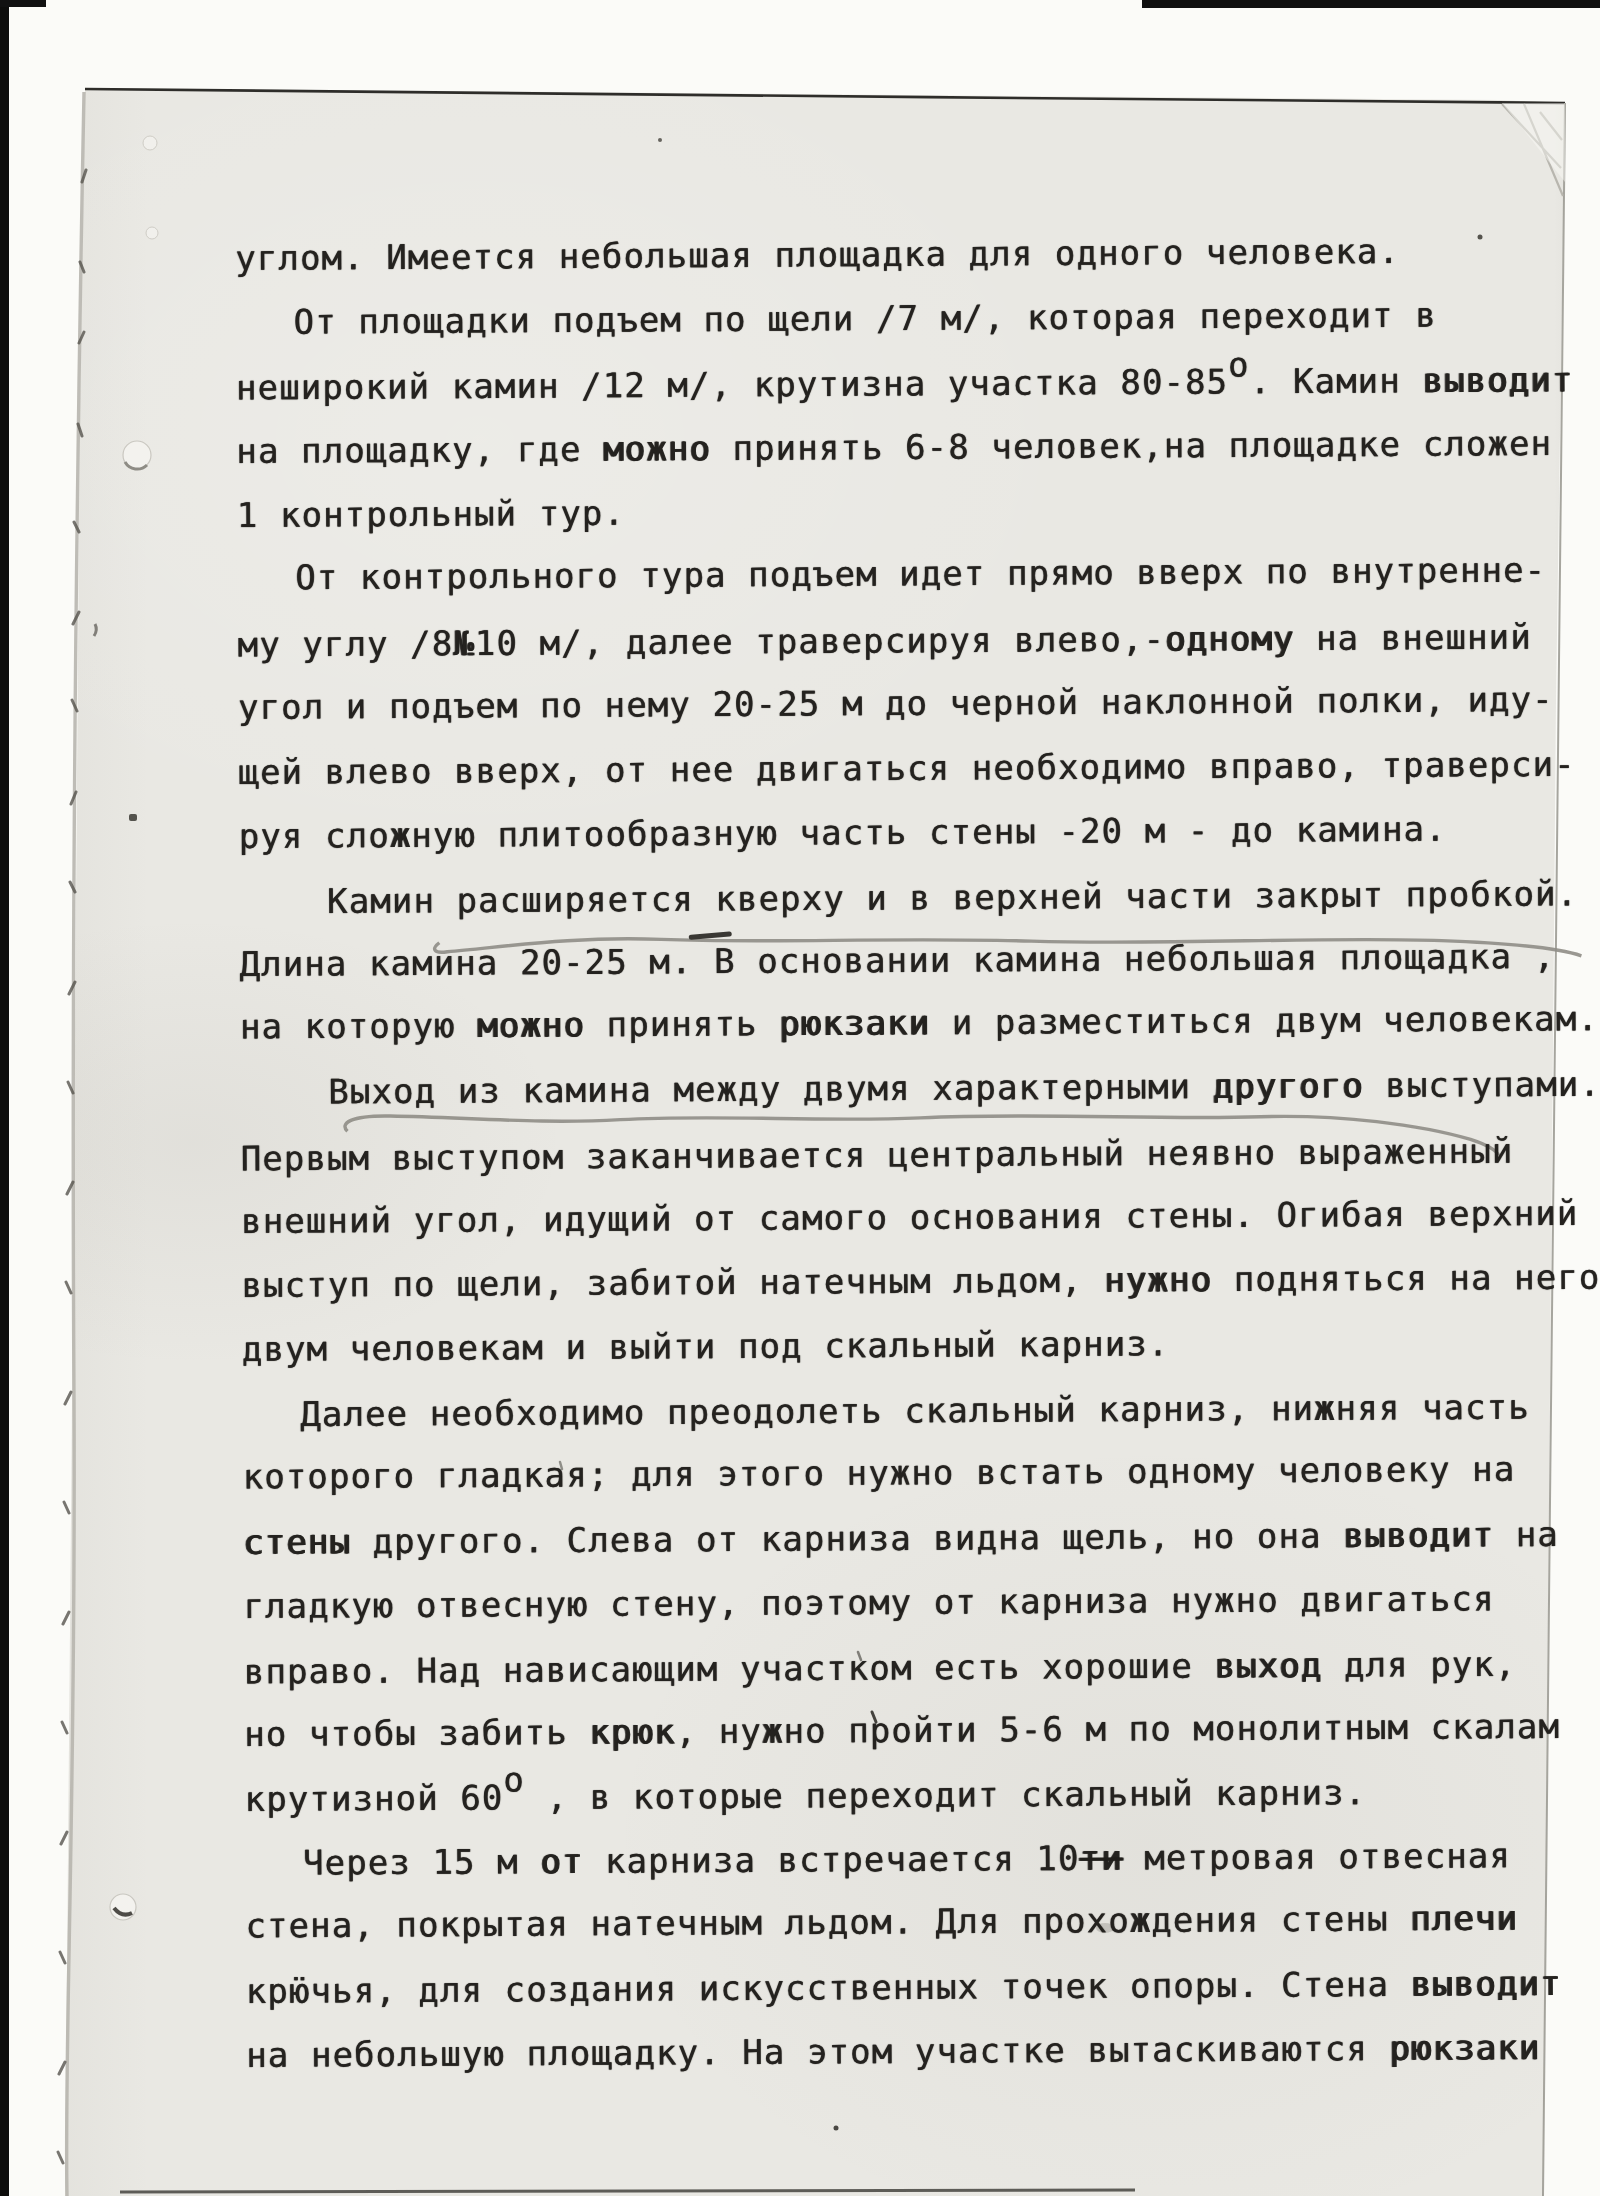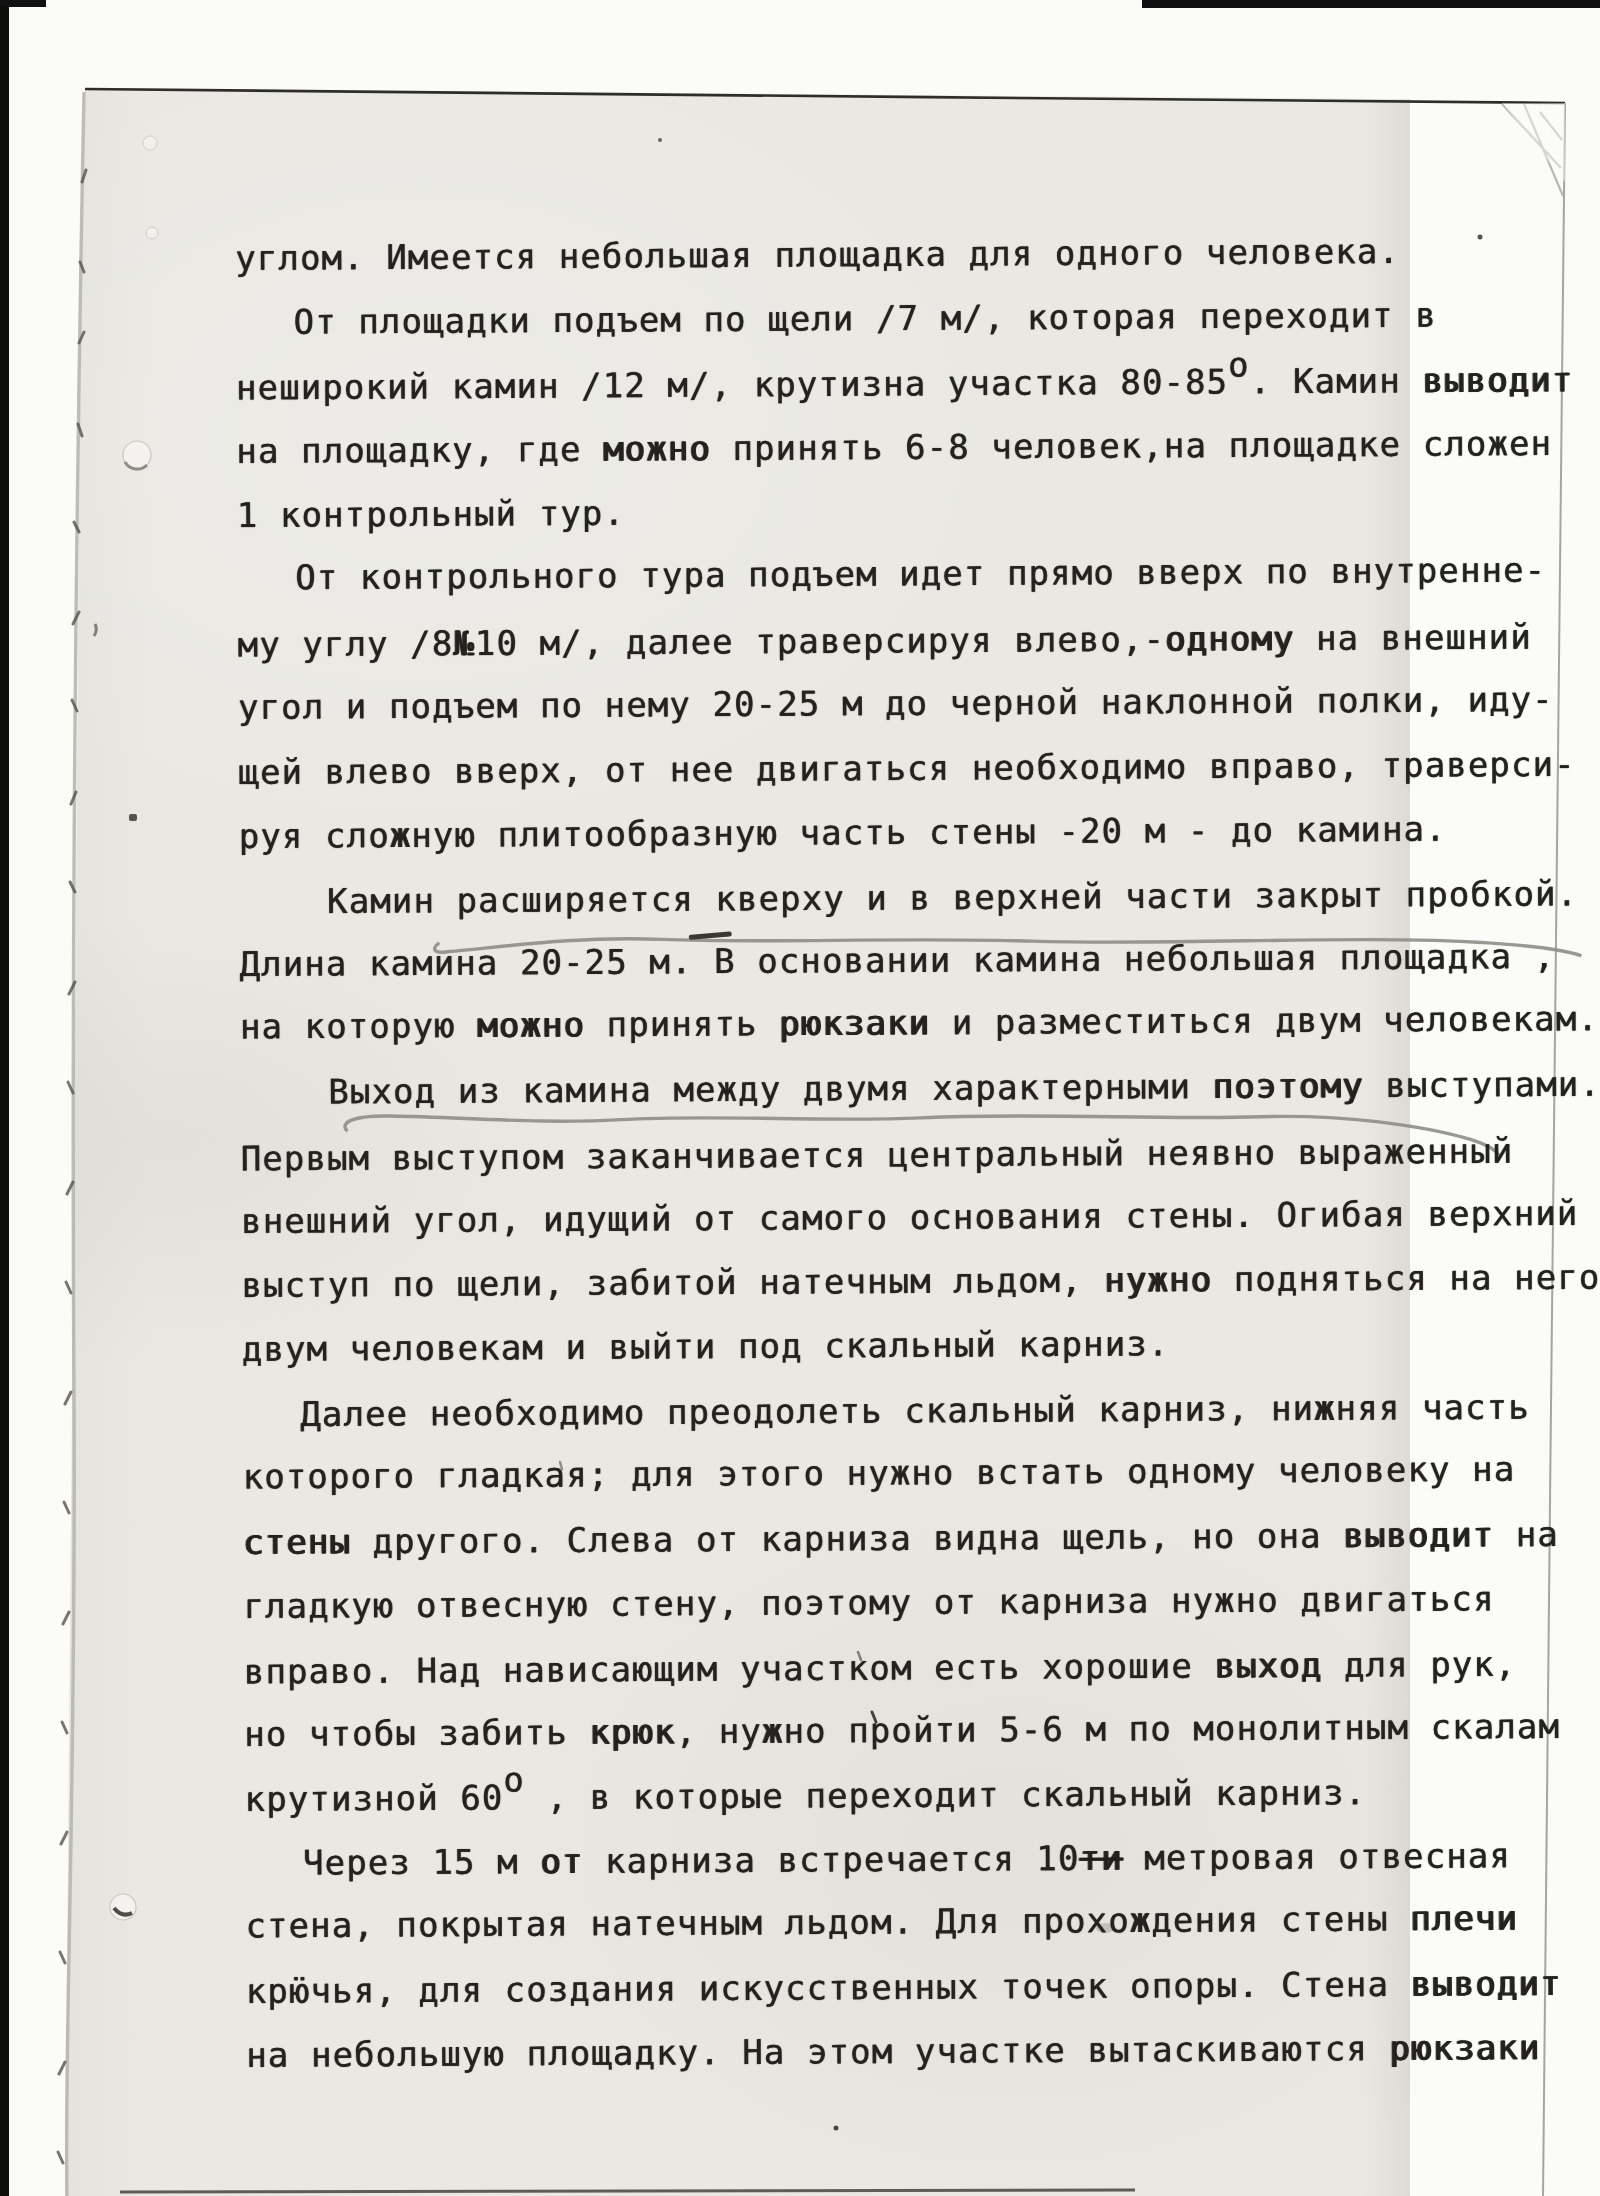--- a/index.html
+++ b/index.html
@@ -1,18 +1,18 @@
 <!DOCTYPE html>
 <html><head>
 <meta charset="utf-8">
 <style>
   html,body{margin:0;padding:0;}
   body{width:1600px;height:2196px;background:#fbfbf9;position:relative;overflow:hidden;
        font-family:"DejaVu Sans Mono",monospace;}
-  #stage{position:absolute;inset:0;width:1410px;height:2196px;}
+  #stage{position:absolute;inset:0;width:1600px;height:2196px;}
 
   
   .scan-bg{position:absolute;inset:0;background:#fbfbf8;}
   .scan-strip-left{position:absolute;left:0;top:0;width:9px;height:2196px;background:#0d0d0c;}
   .scan-strip-topleft{position:absolute;left:0;top:0;width:46px;height:7px;background:#111;}
   .scan-strip-topright{position:absolute;left:1142px;top:0;width:458px;height:8px;background:#101010;}
 
   
   .paper{position:absolute;inset:0;
     clip-path:polygon(85px 88px,1500px 100px,1565px 103px,1556px 700px,1543px 2196px,65px 2196px,72px 1400px,80px 400px);
@@ -105,21 +105,21 @@
       <div class="line ind0"><span>на площадку, где </span><span class="ov">можно</span><span> принять 6-8 человек,на площадке сложен</span></div>
       <div class="line ind0"><span>1 контрольный тур.</span></div>
       <div class="line ind1"><span>От контрольного тура подъем идет прямо вверх по внутренне-</span></div>
       <div class="line ind0"><span>му углу /8</span><span class="ov">№</span><span>10 м/, далее траверсируя влево,-</span><span class="ov">одному</span><span> на внешний</span></div>
       <div class="line ind0"><span>угол и подъем по нему 20-25 м до черной наклонной полки, иду-</span></div>
       <div class="line ind0"><span>щей влево вверх, от нее двигаться необходимо вправо, траверси-</span></div>
       <div class="line ind0"><span>руя сло</span><span class="ov">ж</span><span>ную плитообразную часть стены -20 м - до камина.</span></div>
       <div class="line ind2"><span>Камин расширяется кверху и в верхней части закрыт пробкой.</span></div>
       <div class="line ind0"><span>Длина камина 20-25 м. В основании камина небольшая площадка ,</span></div>
       <div class="line ind0"><span>на которую </span><span class="ov">можно</span><span> принять </span><span class="ov">рюкзаки</span><span> и разместиться двум человекам.</span></div>
-      <div class="line ind2"><span>Выход из камина между двумя характерными </span><span class="ov">поэтому</span><span> выступами.</span></div>
+      <div class="line ind2"><span>Выход из камина между двумя характерными </span><span class="ov">другого</span><span> выступами.</span></div>
       <div class="line ind0"><span>Первым выступом заканчивается центральный неявно выраженный</span></div>
       <div class="line ind0"><span>внешний угол, идущий от самого основания стены. Огибая верхний</span></div>
       <div class="line ind0"><span>выступ по щели, забитой натечным льдом, </span><span class="ov">нужно</span><span> подняться на него</span></div>
       <div class="line ind0"><span>двум человекам и выйти под скальный карниз.</span></div>
       <div class="line ind1"><span>Далее необходимо преодолеть скальный карниз, ни</span><span class="ov">ж</span><span>няя часть</span></div>
       <div class="line ind0"><span>которого гладкая; для этого нужно встать одному человеку на</span></div>
       <div class="line ind0"><span class="ov">стены</span><span> другого. Слева от карниза видна щель, но она </span><span class="ov">выводит</span><span> на</span></div>
       <div class="line ind0"><span>гладкую отвесную стену, поэтому от карниза нужно двигаться</span></div>
       <div class="line ind0"><span>вправо. Над нависающим участком есть хорошие </span><span class="ov">выход</span><span> для рук,</span></div>
       <div class="line ind0"><span>но чтобы забить </span><span class="ov">крюк</span><span>, ну</span><span class="ov">ж</span><span>но пройти 5-6 м по монолитным скалам</span></div>

